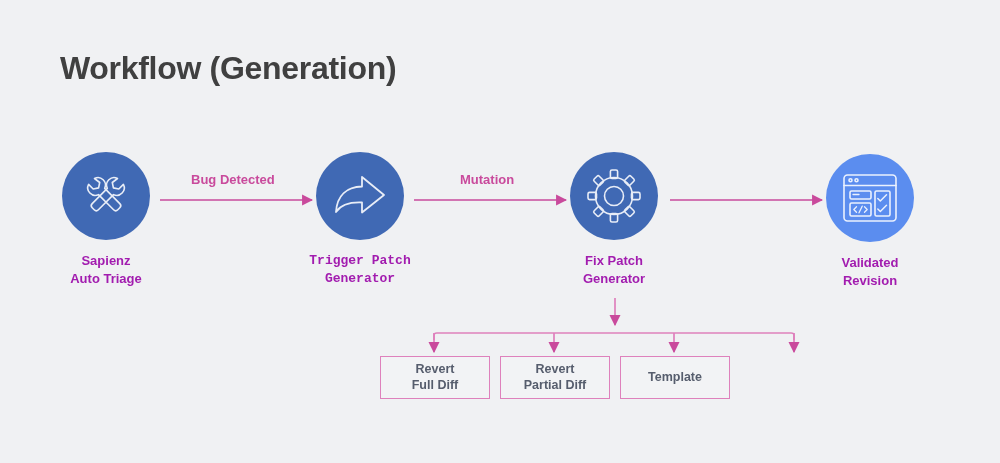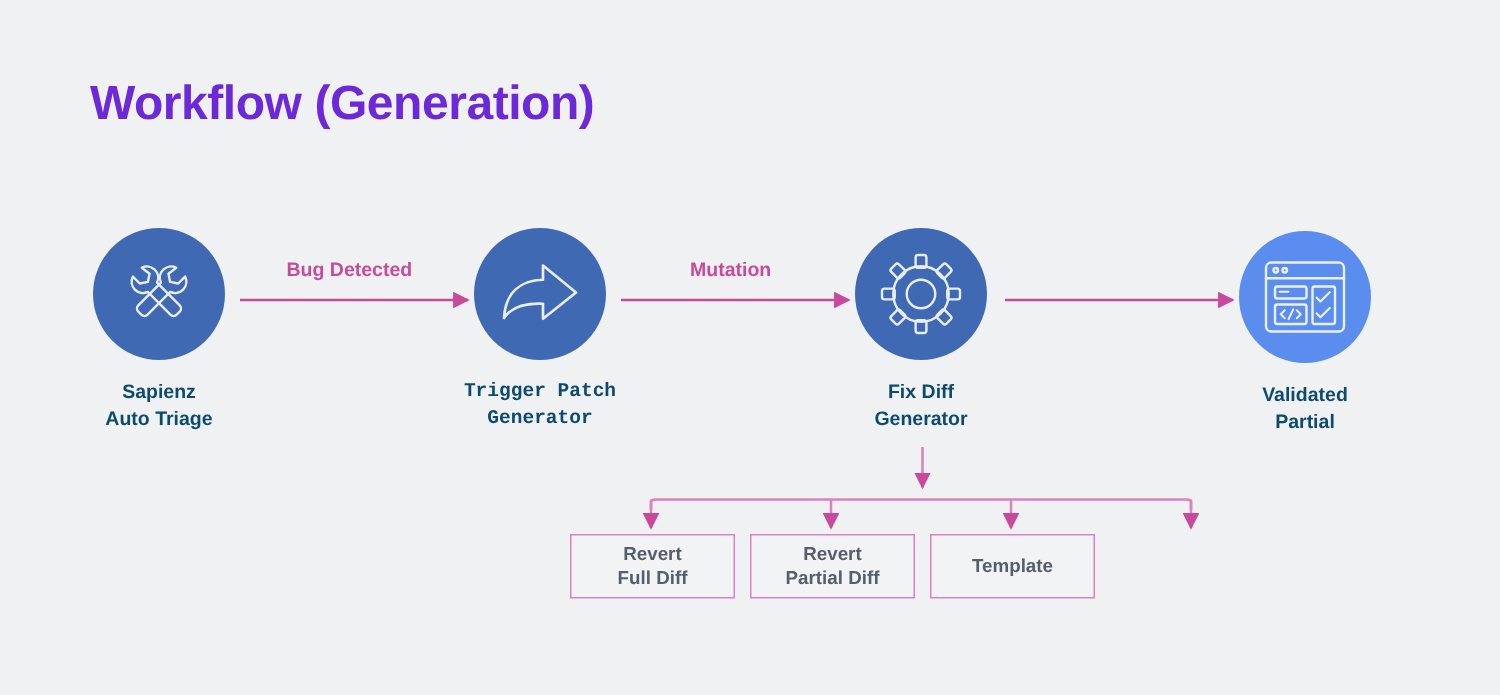--- a/index.html
+++ b/index.html
@@ -9,41 +9,41 @@
     font-family: "Liberation Sans", sans-serif;
     overflow: hidden;
   }
   #canvas { position: relative; width: 1000px; height: 463px; }
 
   #page-title {
     position: absolute;
     left: 60px; top: 50px;
     font-size: 32px;
     font-weight: bold;
-    color: #6d28d9;
+    color: #404040;
     letter-spacing: -0.3px;
     white-space: nowrap;
   }
 
   
   .node { position: absolute; width: 160px; text-align: center; }
   .node-circle {
     width: 88px; height: 88px;
     border-radius: 50%;
     margin: 0 auto;
     display: flex; align-items: center; justify-content: center;
   }
   .node-circle.dark  { background: #4069B4; }
   .node-circle.light { background: #5B8DEF; }
   .node-circle svg { display: block; }
   .node-label {
     margin-top: 12px;
     font-size: 13px;
     font-weight: bold;
-    color: #0c4a6e;
+    color: #a21caf;
     line-height: 1.35;
     white-space: pre-line;
   }
 
   #node-sapienz   { left: 26px;  top: 152px; }
   #node-trigger   { left: 280px; top: 152px; font-family: Liberation Mono, monospace; }
   #node-fix       { left: 534px; top: 152px; }
   #node-validated { left: 790px; top: 154px; }
 
   
@@ -163,21 +163,21 @@
               <rect x="-3.6" y="-26" width="7.2" height="8.5" rx="1.6" transform="rotate(225)"></rect>
               <rect x="-3.6" y="-26" width="7.2" height="8.5" rx="1.6" transform="rotate(270)"></rect>
               <rect x="-3.6" y="-26" width="7.2" height="8.5" rx="1.6" transform="rotate(315)"></rect>
             </g>
             <circle cx="0" cy="0" r="18.5"></circle>
             <circle cx="0" cy="0" r="9.5"></circle>
           </g>
         </svg>
       </span>
     </div>
-    <div class="node-label">Fix Diff
+    <div class="node-label">Fix Patch
 Generator</div>
   </div>
 
   <div class="node" id="node-validated">
     <div class="node-circle light">
       <span>
         <svg width="58" height="52" viewBox="0 0 58 52" fill="none" stroke="#EAF1FE" stroke-width="1.6" stroke-linejoin="round" stroke-linecap="round">
           <rect x="3" y="3" width="52" height="46" rx="3.5"></rect>
           <line x1="3" y1="13.5" x2="55" y2="13.5"></line>
           <circle cx="9.5" cy="8.2" r="1.5"></circle>
@@ -191,21 +191,21 @@
           <path d="M23.5 34.8 L26.2 37.5 L23.5 40.2" stroke-width="1.3"></path>
           <line x1="21.2" y1="34.2" x2="18" y2="40.8" stroke-width="1.3"></line>
 
           <rect x="34" y="19" width="15" height="25" rx="1.5"></rect>
           <path d="M36.8 26.5 L39.3 29 L45.5 22.8" stroke-width="1.5"></path>
           <path d="M36.8 37 L39.3 39.5 L45.5 33.3" stroke-width="1.5"></path>
         </svg>
       </span>
     </div>
     <div class="node-label">Validated
-Partial</div>
+Revision</div>
   </div>
 
   <div class="branch-box" id="box-0">Revert
 Full Diff</div>
   <div class="branch-box" id="box-1">Revert
 Partial Diff</div>
   <div class="branch-box" id="box-2">Template</div>
 
 </div>
 

